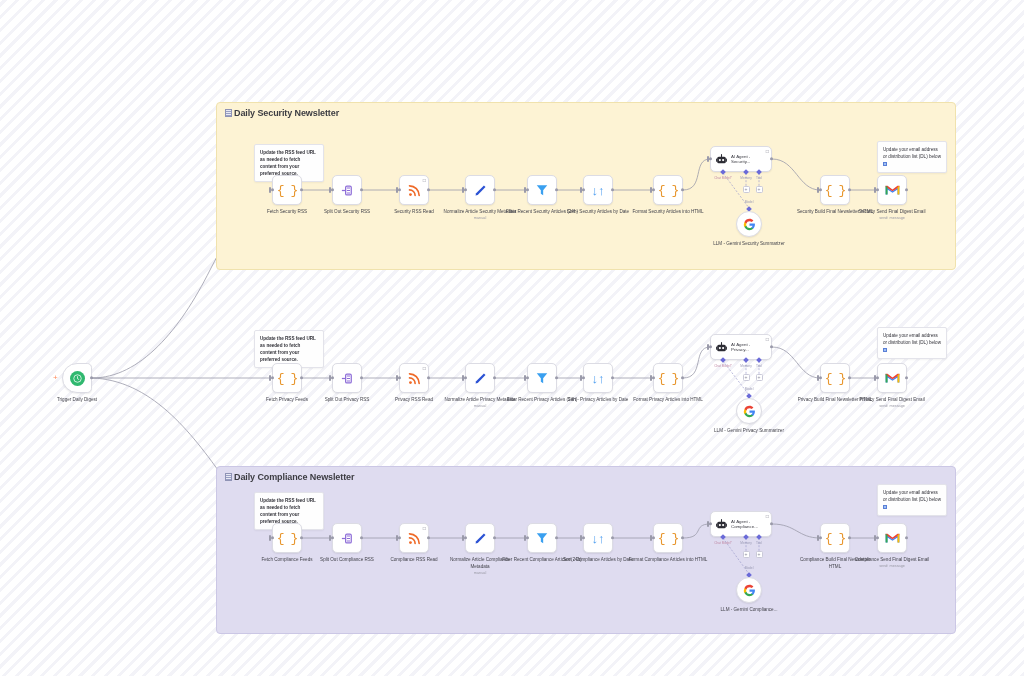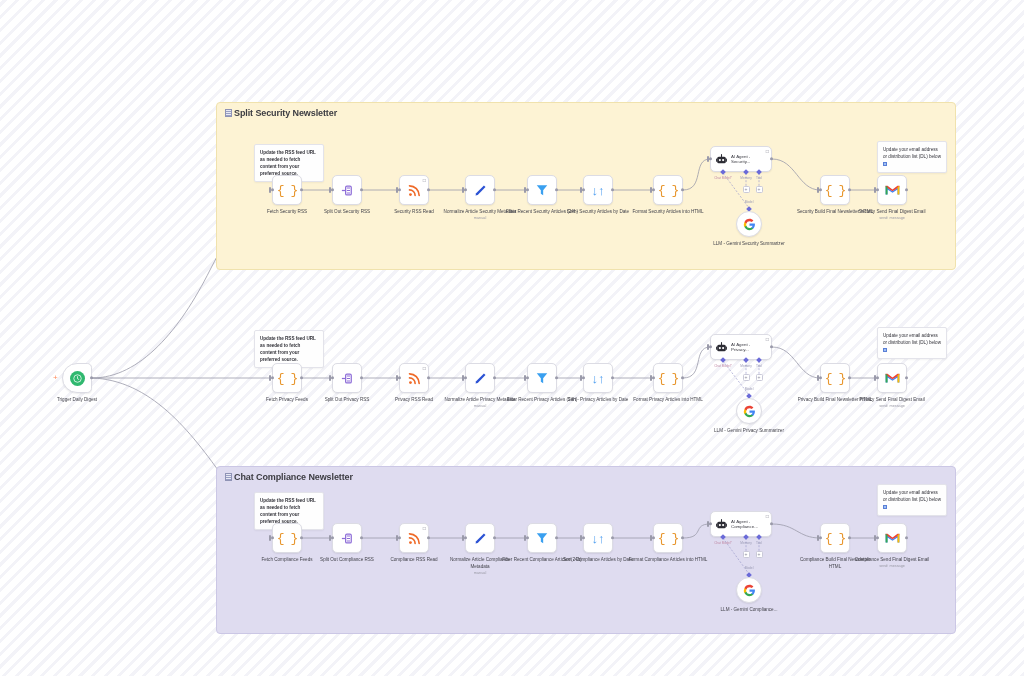--- a/index.html
+++ b/index.html
@@ -161,29 +161,29 @@
 
       <path d="M92,378 L272,378"></path>
 
       <path d="M92,378 C150,380 190,430 225,480 C250,518 258,534 272,538"></path>
     </g>
   </svg>
 
   <div class="group" style="left:216px; top:102px; width:740px; height:168px; background:#fdf3d4; border:1px solid #f0e2ad;">
     <div class="group-title">
       <span class="tofu"></span>
-      <span>Split Security Newsletter</span>
+      <span>Daily Security Newsletter</span>
     </div>
   </div>
 
 
   <div class="group" style="left:216px; top:466px; width:740px; height:168px; background:#dfdcf0; border:1px solid #cbc7e5;">
     <div class="group-title">
       <span class="tofu"></span>
-      <span>Chat Compliance Newsletter</span>
+      <span>Daily Compliance Newsletter</span>
     </div>
   </div>
 
   <div class="node trigger" style="left:62px; top:363px;">
     <span class="plus-left">+</span>
     <span class="clock-wrap">
       <svg width="9" height="9" viewBox="0 0 24 24">
           <circle cx="12" cy="12" r="10" fill="none" stroke="#fff" stroke-width="2"></circle>
           <path d="M12 7v5.5l3.5 2" stroke="#fff" stroke-width="2" fill="none" stroke-linecap="round"></path>
         </svg>

